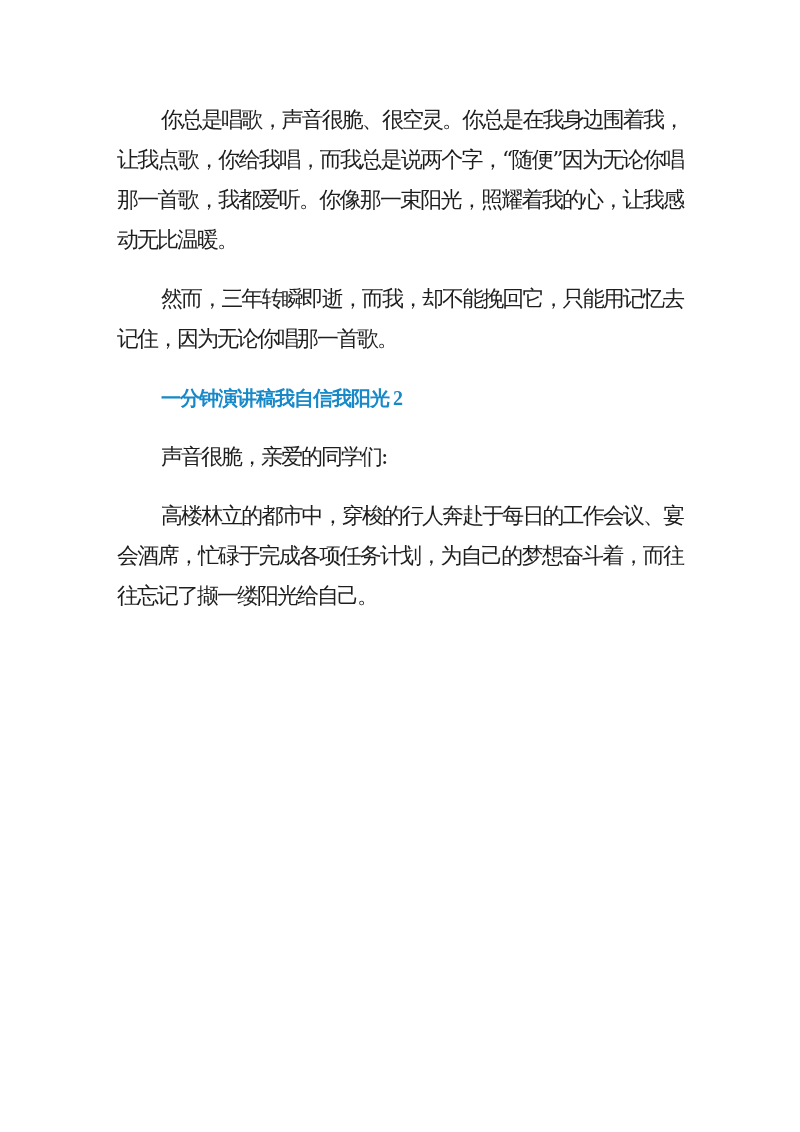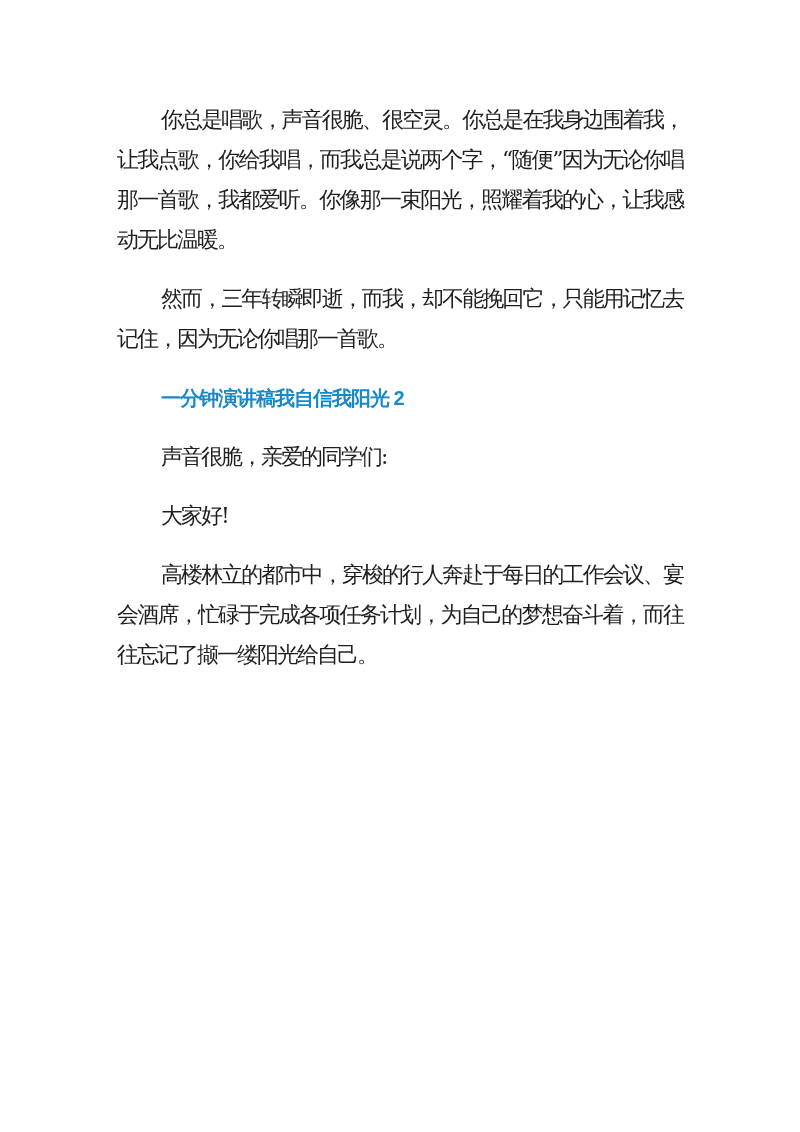--- a/index.html
+++ b/index.html
@@ -32,35 +32,34 @@
     font-family:"DejaVu Serif","Liberation Serif",serif;
     font-size:22px;
     line-height:40px;
     letter-spacing:-2px;
     color:var(--body-text);
     text-align:justify;
     text-indent:2em;
   }
   h2.section-heading{
     margin:0 0 19px 0;
-    font-family:Liberation Sans, sans-serif;
+    font-family:Liberation Serif, serif;
     font-size:20px;
     font-weight:bold;
     line-height:40px;
     letter-spacing:-1px;
     color:var(--heading-text);
     text-indent:2.2em;
     text-align:left;
   }
 </style>
 </head>
 <body>
 
 <div class="page">
   <div class="content" id="doc-content">
       <p class="body-paragraph">你总是唱歌，声音很脆、很空灵。你总是在我身边围着我，让我点歌，你给我唱，而我总是说两个字，“随便”因为无论你唱那一首歌，我都爱听。你像那一束阳光，照耀着我的心，让我感动无比温暖。</p>
       <p class="body-paragraph">然而，三年转瞬即逝，而我，却不能挽回它，只能用记忆去记住，因为无论你唱那一首歌。</p>
       <h2 class="section-heading">一分钟演讲稿我自信我阳光 2</h2>
       <p class="body-paragraph">声音很脆，亲爱的同学们:</p>
-      <p class="body-paragraph">大家好!</p>
       <p class="body-paragraph">高楼林立的都市中，穿梭的行人奔赴于每日的工作会议、宴会酒席，忙碌于完成各项任务计划，为自己的梦想奋斗着，而往往忘记了撷一缕阳光给自己。</p>
     </div>
 </div>
 
 </body></html>

